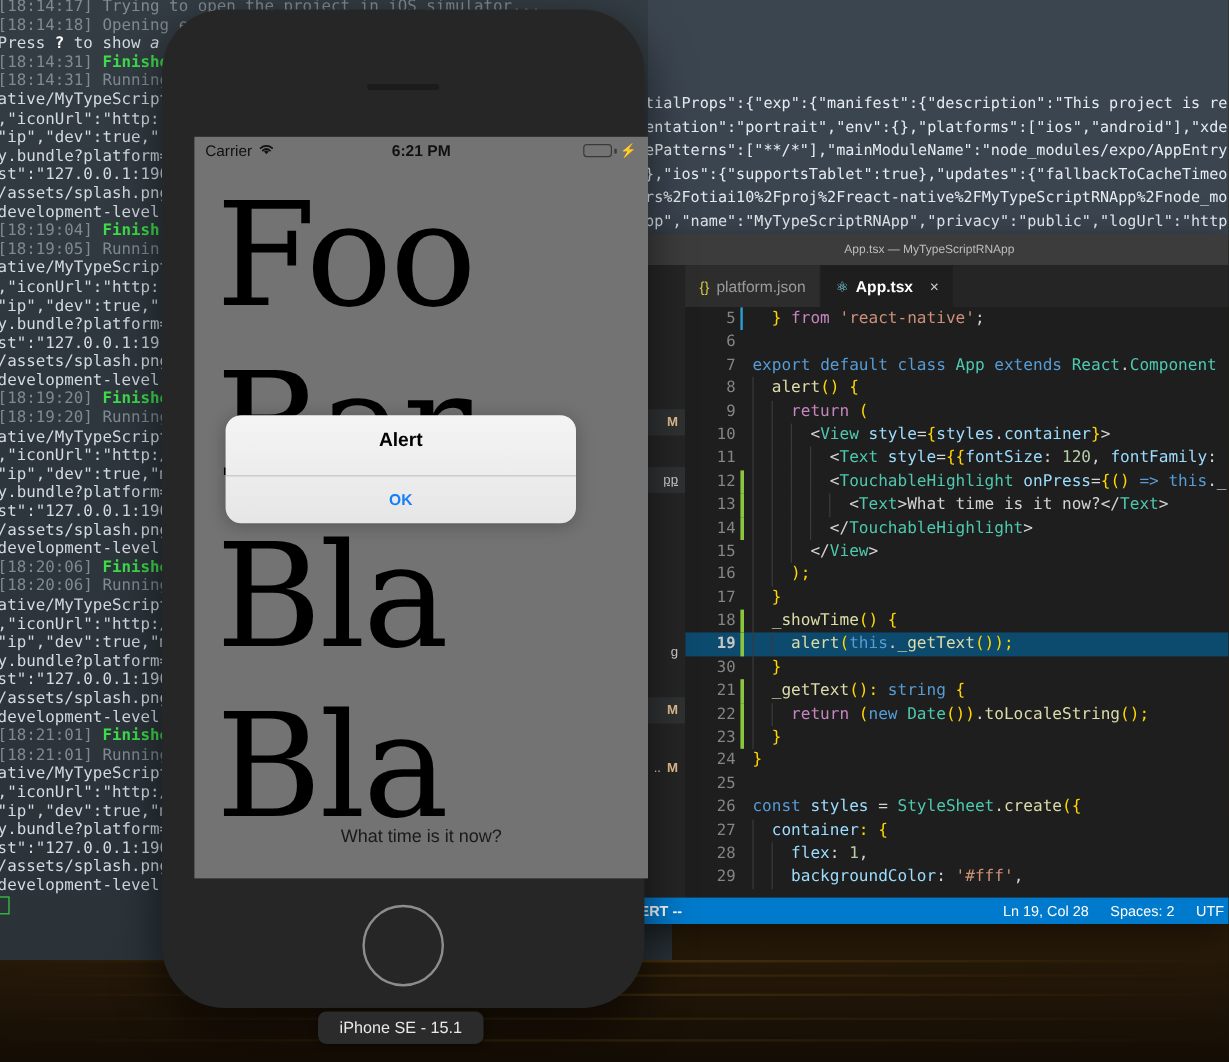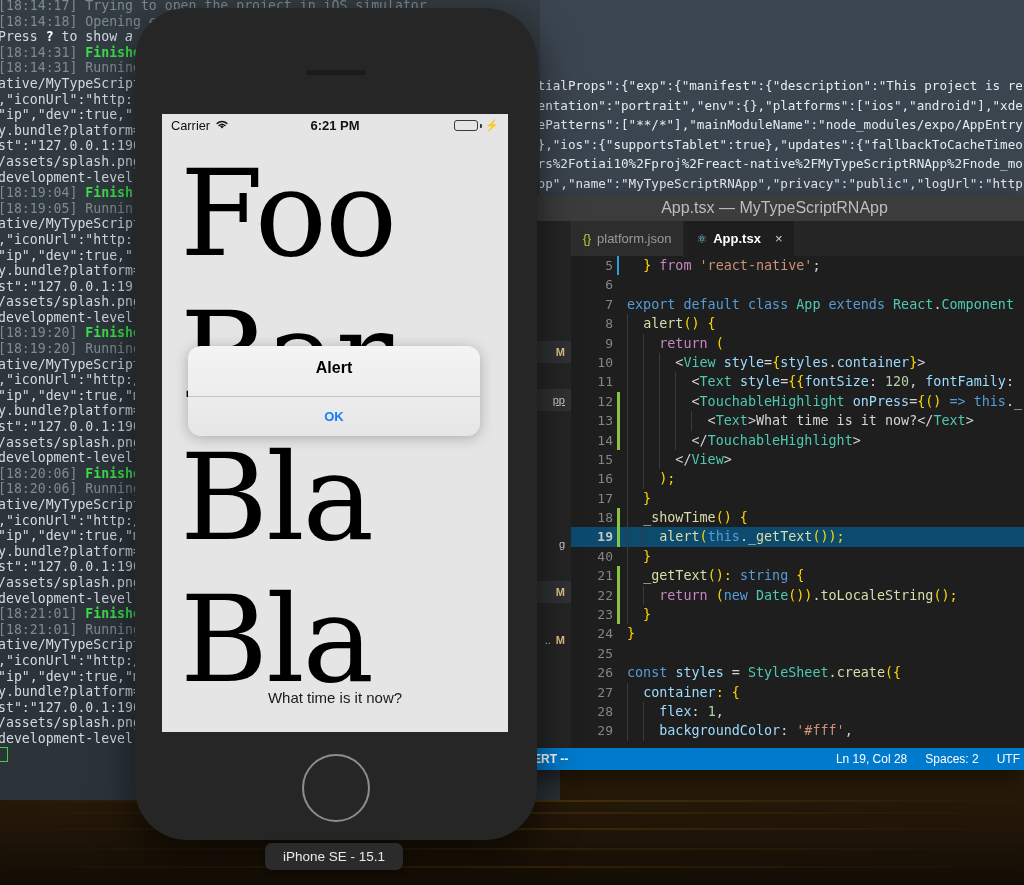--- a/index.html
+++ b/index.html
@@ -59,21 +59,21 @@
 
   
   #editor{
     position:absolute;left:525px;top:195px;width:499px;height:575px;
     background:#1e1e1e;overflow:hidden;
     box-shadow:0 8px 26px rgba(0,0,0,.55);
   }
   #editor-titlebar{
     height:26px;background:#3c3c3c;
     display:flex;align-items:center;justify-content:center;
-    color:#bdbdbd;font-size:16px;
+    color:#bdbdbd;font-size:10px;
   }
   
   #explorer{
     position:absolute;left:0;top:26px;bottom:0;width:46px;
     background:#252526;
     font-size:11px;color:#cccccc;
   }
   #explorer .erow{
     position:absolute;left:0;right:0;height:22px;
     display:flex;align-items:center;justify-content:flex-end;
@@ -144,22 +144,22 @@
   #statusbar .sb-left{padding-left:8px;font-weight:bold;}
   #statusbar .sb-right{margin-left:auto;display:flex;gap:18px;padding-right:4px;}
 
   
   #simulator{
     position:absolute;left:135px;top:8px;width:402px;height:832px;
     background:#262626;border-radius:52px;
     box-shadow:0 14px 40px rgba(0,0,0,.6);
   }
   #sim-screen{
-    position:absolute;left:27px;top:106px;width:346px;height:618px;
-    background:#e5e5e5;overflow:hidden;
+    position:absolute;left:27px;top:106px;width:378px;height:618px;
+    background:#737373;overflow:hidden;
   }
   #sim-statusbar{
     position:absolute;left:0;top:0;right:0;height:23px;
     display:flex;align-items:center;
     font-size:12.8px;color:#111;padding:0 9px;box-sizing:border-box;
   }
   #sim-statusbar .carrier{display:flex;align-items:center;gap:5px;font-weight:500;}
   #sim-statusbar .clock{
     position:absolute;left:0;right:0;text-align:center;font-weight:600;font-size:13px;
     pointer-events:none;
@@ -293,21 +293,21 @@
       <div class="cline"><span class="gutter">10</span><span class="ind" style="left: 56px;"></span><span class="ind" style="left: 72.1px;"></span><span class="ind" style="left: 88.2px;"></span><span class="ctext"><span class="pl">      &lt;</span><span class="tag">View</span><span class="pl"> </span><span class="attr">style</span><span class="pl">=</span><span class="brk">{</span><span class="var">styles</span><span class="pl">.</span><span class="var">container</span><span class="brk">}</span><span class="pl">&gt;</span></span></div>
       <div class="cline"><span class="gutter">11</span><span class="ind" style="left: 56px;"></span><span class="ind" style="left: 72.1px;"></span><span class="ind" style="left: 88.2px;"></span><span class="ind" style="left: 104.3px;"></span><span class="ctext"><span class="pl">        &lt;</span><span class="tag">Text</span><span class="pl"> </span><span class="attr">style</span><span class="pl">=</span><span class="brk">{{</span><span class="var">fontSize</span><span class="pl">: </span><span class="num">120</span><span class="pl">, </span><span class="var">fontFamily</span><span class="pl">:</span></span></div>
       <div class="cline"><span class="gutter">12</span><span class="gmark mod"></span><span class="ind" style="left: 56px;"></span><span class="ind" style="left: 72.1px;"></span><span class="ind" style="left: 88.2px;"></span><span class="ind" style="left: 104.3px;"></span><span class="ctext"><span class="pl">        &lt;</span><span class="tag">TouchableHighlight</span><span class="pl"> </span><span class="attr">onPress</span><span class="pl">=</span><span class="brk">{</span><span class="brk">()</span><span class="pl"> </span><span class="kw">=&gt;</span><span class="pl"> </span><span class="kw">this</span><span class="pl">._</span></span></div>
       <div class="cline"><span class="gutter">13</span><span class="gmark mod"></span><span class="ind" style="left: 56px;"></span><span class="ind" style="left: 72.1px;"></span><span class="ind" style="left: 88.2px;"></span><span class="ind" style="left: 104.3px;"></span><span class="ind" style="left: 120.4px;"></span><span class="ctext"><span class="pl">          &lt;</span><span class="tag">Text</span><span class="pl">&gt;</span><span class="txt">What time is it now?</span><span class="pl">&lt;/</span><span class="tag">Text</span><span class="pl">&gt;</span></span></div>
       <div class="cline"><span class="gutter">14</span><span class="gmark mod"></span><span class="ind" style="left: 56px;"></span><span class="ind" style="left: 72.1px;"></span><span class="ind" style="left: 88.2px;"></span><span class="ind" style="left: 104.3px;"></span><span class="ctext"><span class="pl">        &lt;/</span><span class="tag">TouchableHighlight</span><span class="pl">&gt;</span></span></div>
       <div class="cline"><span class="gutter">15</span><span class="ind" style="left: 56px;"></span><span class="ind" style="left: 72.1px;"></span><span class="ind" style="left: 88.2px;"></span><span class="ctext"><span class="pl">      &lt;/</span><span class="tag">View</span><span class="pl">&gt;</span></span></div>
       <div class="cline"><span class="gutter">16</span><span class="ind" style="left: 56px;"></span><span class="ind" style="left: 72.1px;"></span><span class="ctext"><span class="brk">    );</span></span></div>
       <div class="cline"><span class="gutter">17</span><span class="ind" style="left: 56px;"></span><span class="ctext"><span class="brk">  }</span></span></div>
       <div class="cline"><span class="gutter">18</span><span class="gmark mod"></span><span class="ind" style="left: 56px;"></span><span class="ctext"><span class="pl">  </span><span class="fn">_showTime</span><span class="brk">() {</span></span></div>
       <div class="cline hl"><span class="gutter">19</span><span class="gmark mod"></span><span class="ind" style="left: 56px;"></span><span class="ind" style="left: 72.1px;"></span><span class="ctext"><span class="pl">    </span><span class="fn">alert</span><span class="brk">(</span><span class="kw">this</span><span class="pl">.</span><span class="fn">_getText</span><span class="brk">());</span></span></div>
-      <div class="cline"><span class="gutter">40</span><span class="ind" style="left: 56px;"></span><span class="ctext"><span class="brk">  }</span></span></div>
+      <div class="cline"><span class="gutter">30</span><span class="ind" style="left: 56px;"></span><span class="ctext"><span class="brk">  }</span></span></div>
       <div class="cline"><span class="gutter">21</span><span class="gmark mod"></span><span class="ind" style="left: 56px;"></span><span class="ctext"><span class="pl">  </span><span class="fn">_getText</span><span class="brk">(): </span><span class="kw">string</span><span class="brk"> {</span></span></div>
       <div class="cline"><span class="gutter">22</span><span class="gmark mod"></span><span class="ind" style="left: 56px;"></span><span class="ind" style="left: 72.1px;"></span><span class="ctext"><span class="pl">    </span><span class="k">return</span><span class="brk"> (</span><span class="kw">new</span><span class="pl"> </span><span class="typ">Date</span><span class="brk">())</span><span class="pl">.</span><span class="fn">toLocaleString</span><span class="brk">();</span></span></div>
       <div class="cline"><span class="gutter">23</span><span class="gmark mod"></span><span class="ind" style="left: 56px;"></span><span class="ctext"><span class="brk">  }</span></span></div>
       <div class="cline"><span class="gutter">24</span><span class="ctext"><span class="brk">}</span></span></div>
       <div class="cline"><span class="gutter">25</span><span class="ctext"></span></div>
       <div class="cline"><span class="gutter">26</span><span class="ctext"><span class="kw">const</span><span class="pl"> </span><span class="var">styles</span><span class="pl"> = </span><span class="typ">StyleSheet</span><span class="pl">.</span><span class="fn">create</span><span class="brk">({</span></span></div>
       <div class="cline"><span class="gutter">27</span><span class="ind" style="left: 56px;"></span><span class="ctext"><span class="pl">  </span><span class="var">container</span><span class="brk">: {</span></span></div>
       <div class="cline"><span class="gutter">28</span><span class="ind" style="left: 56px;"></span><span class="ind" style="left: 72.1px;"></span><span class="ctext"><span class="pl">    </span><span class="var">flex</span><span class="pl">: </span><span class="num">1</span><span class="pl">,</span></span></div>
       <div class="cline"><span class="gutter">29</span><span class="ind" style="left: 56px;"></span><span class="ind" style="left: 72.1px;"></span><span class="ctext"><span class="pl">    </span><span class="var">backgroundColor</span><span class="pl">: </span><span class="str">'#fff'</span><span class="pl">,</span></span></div>
     </div>

